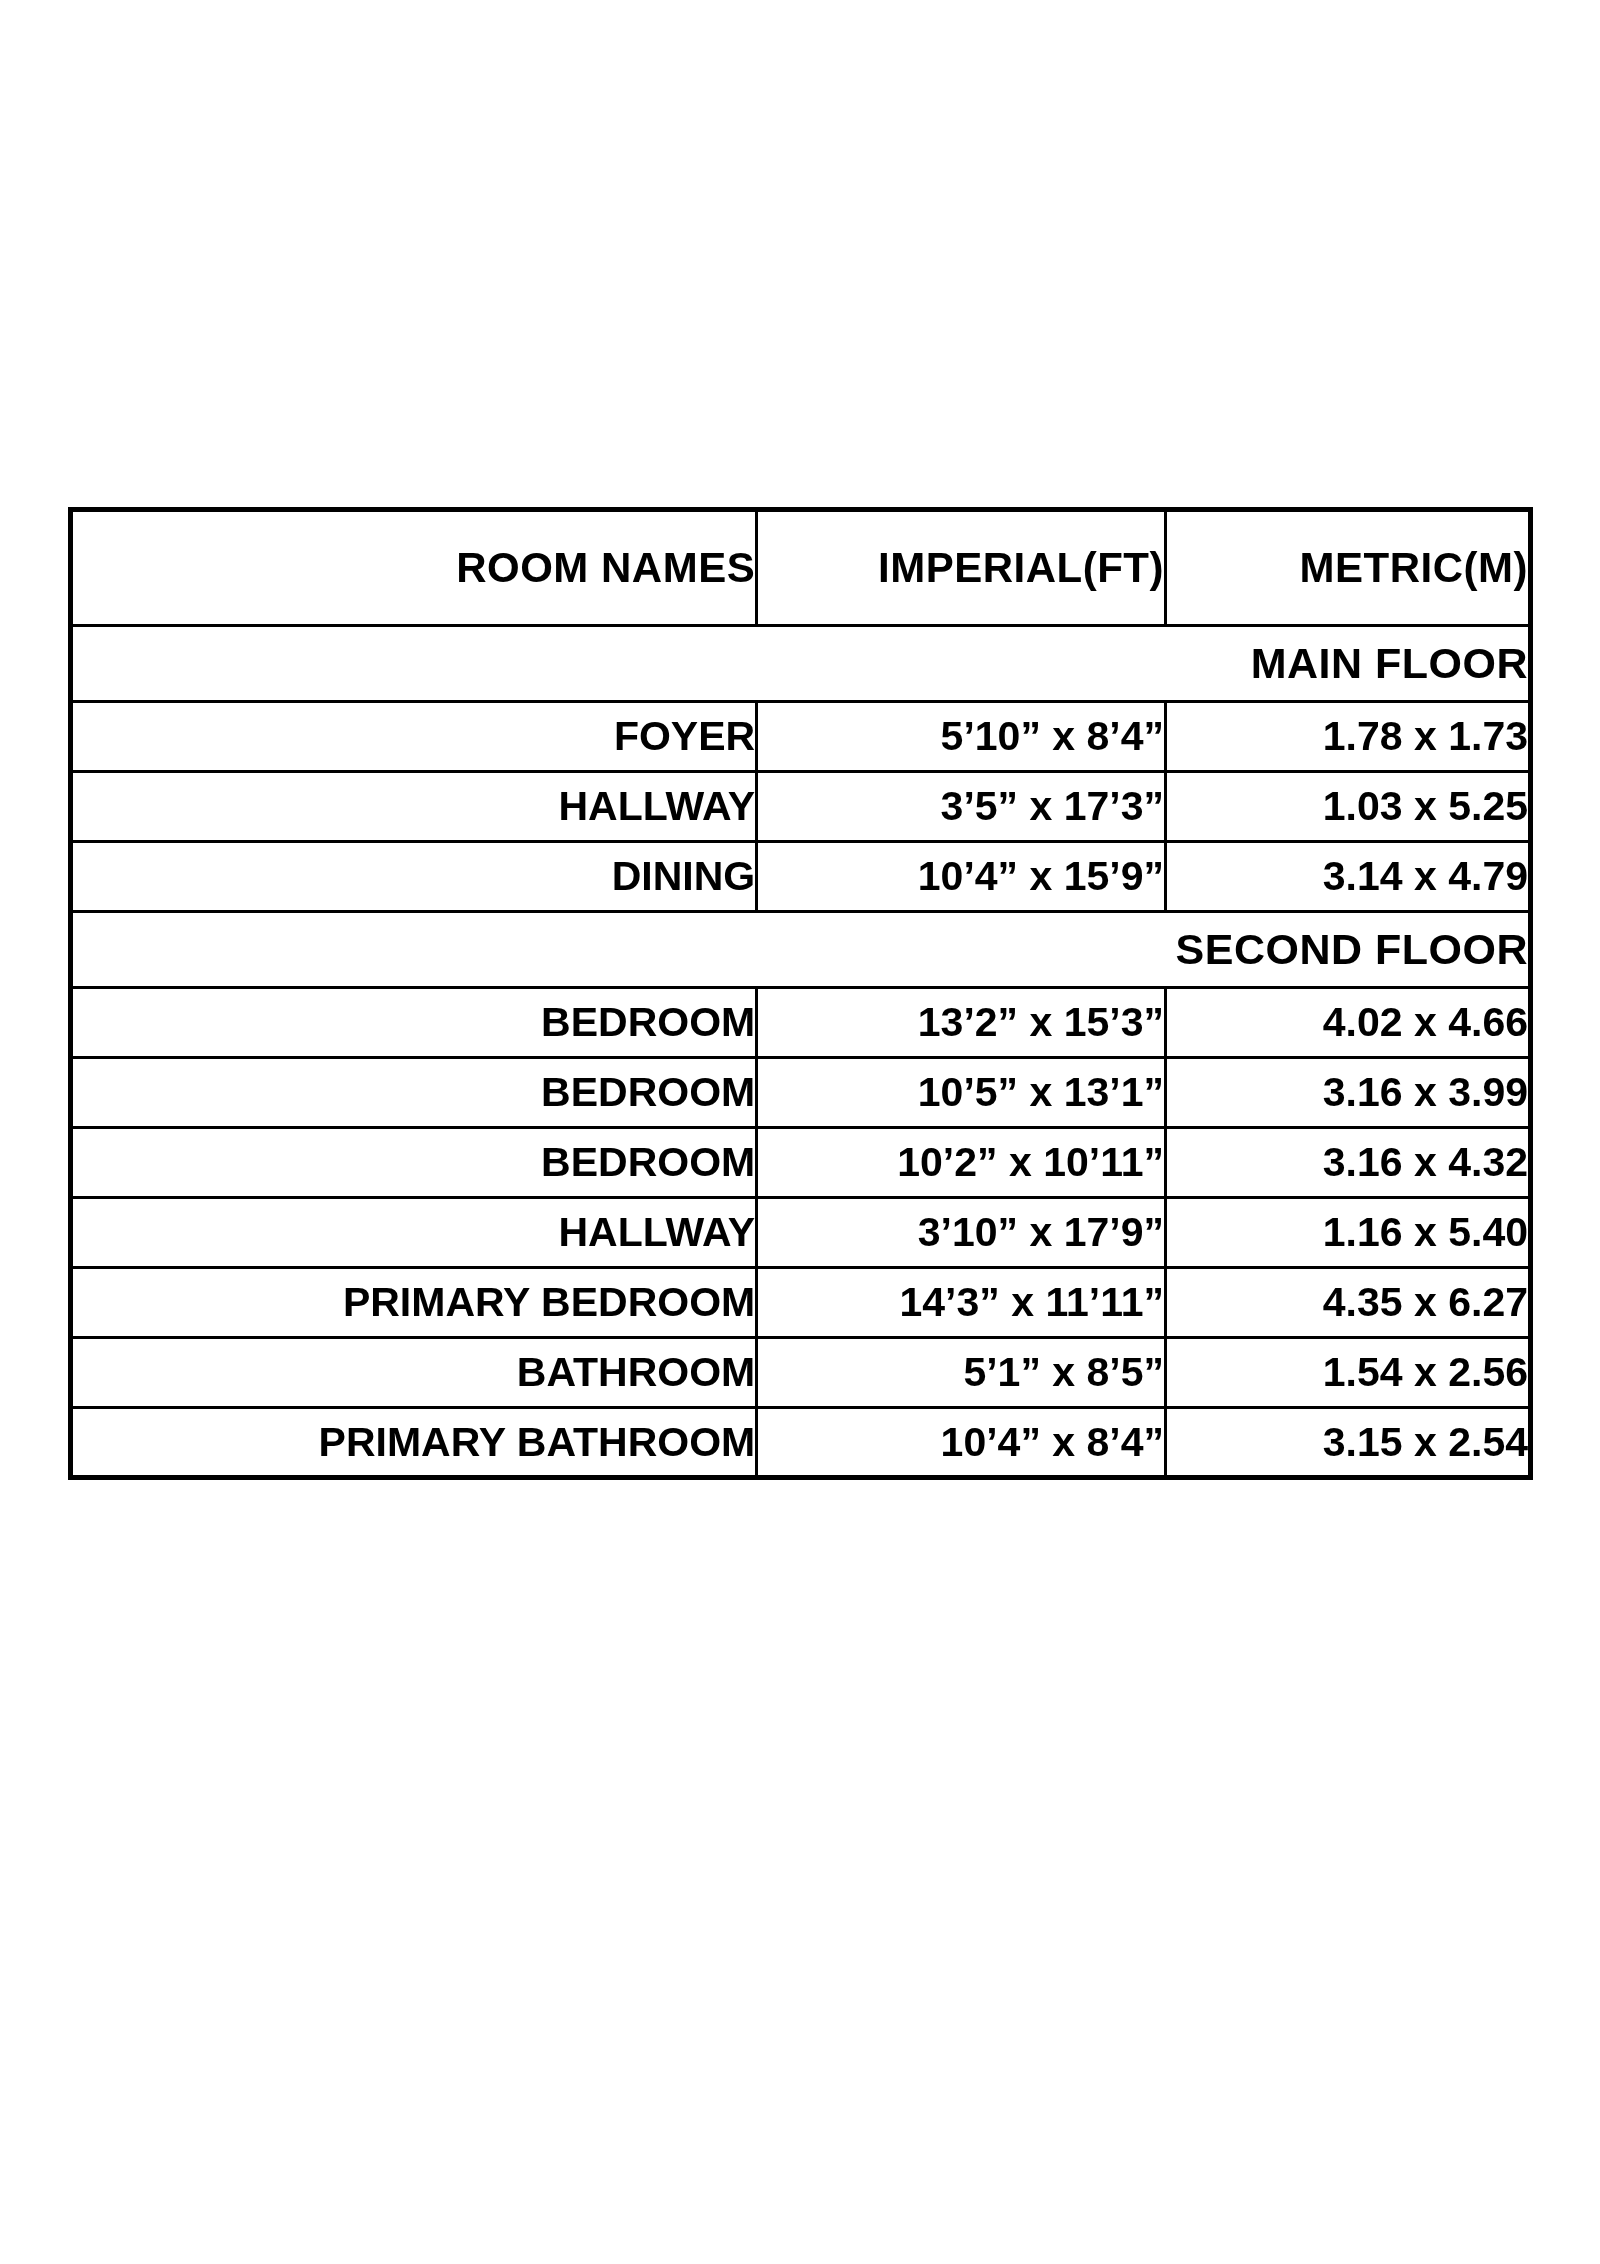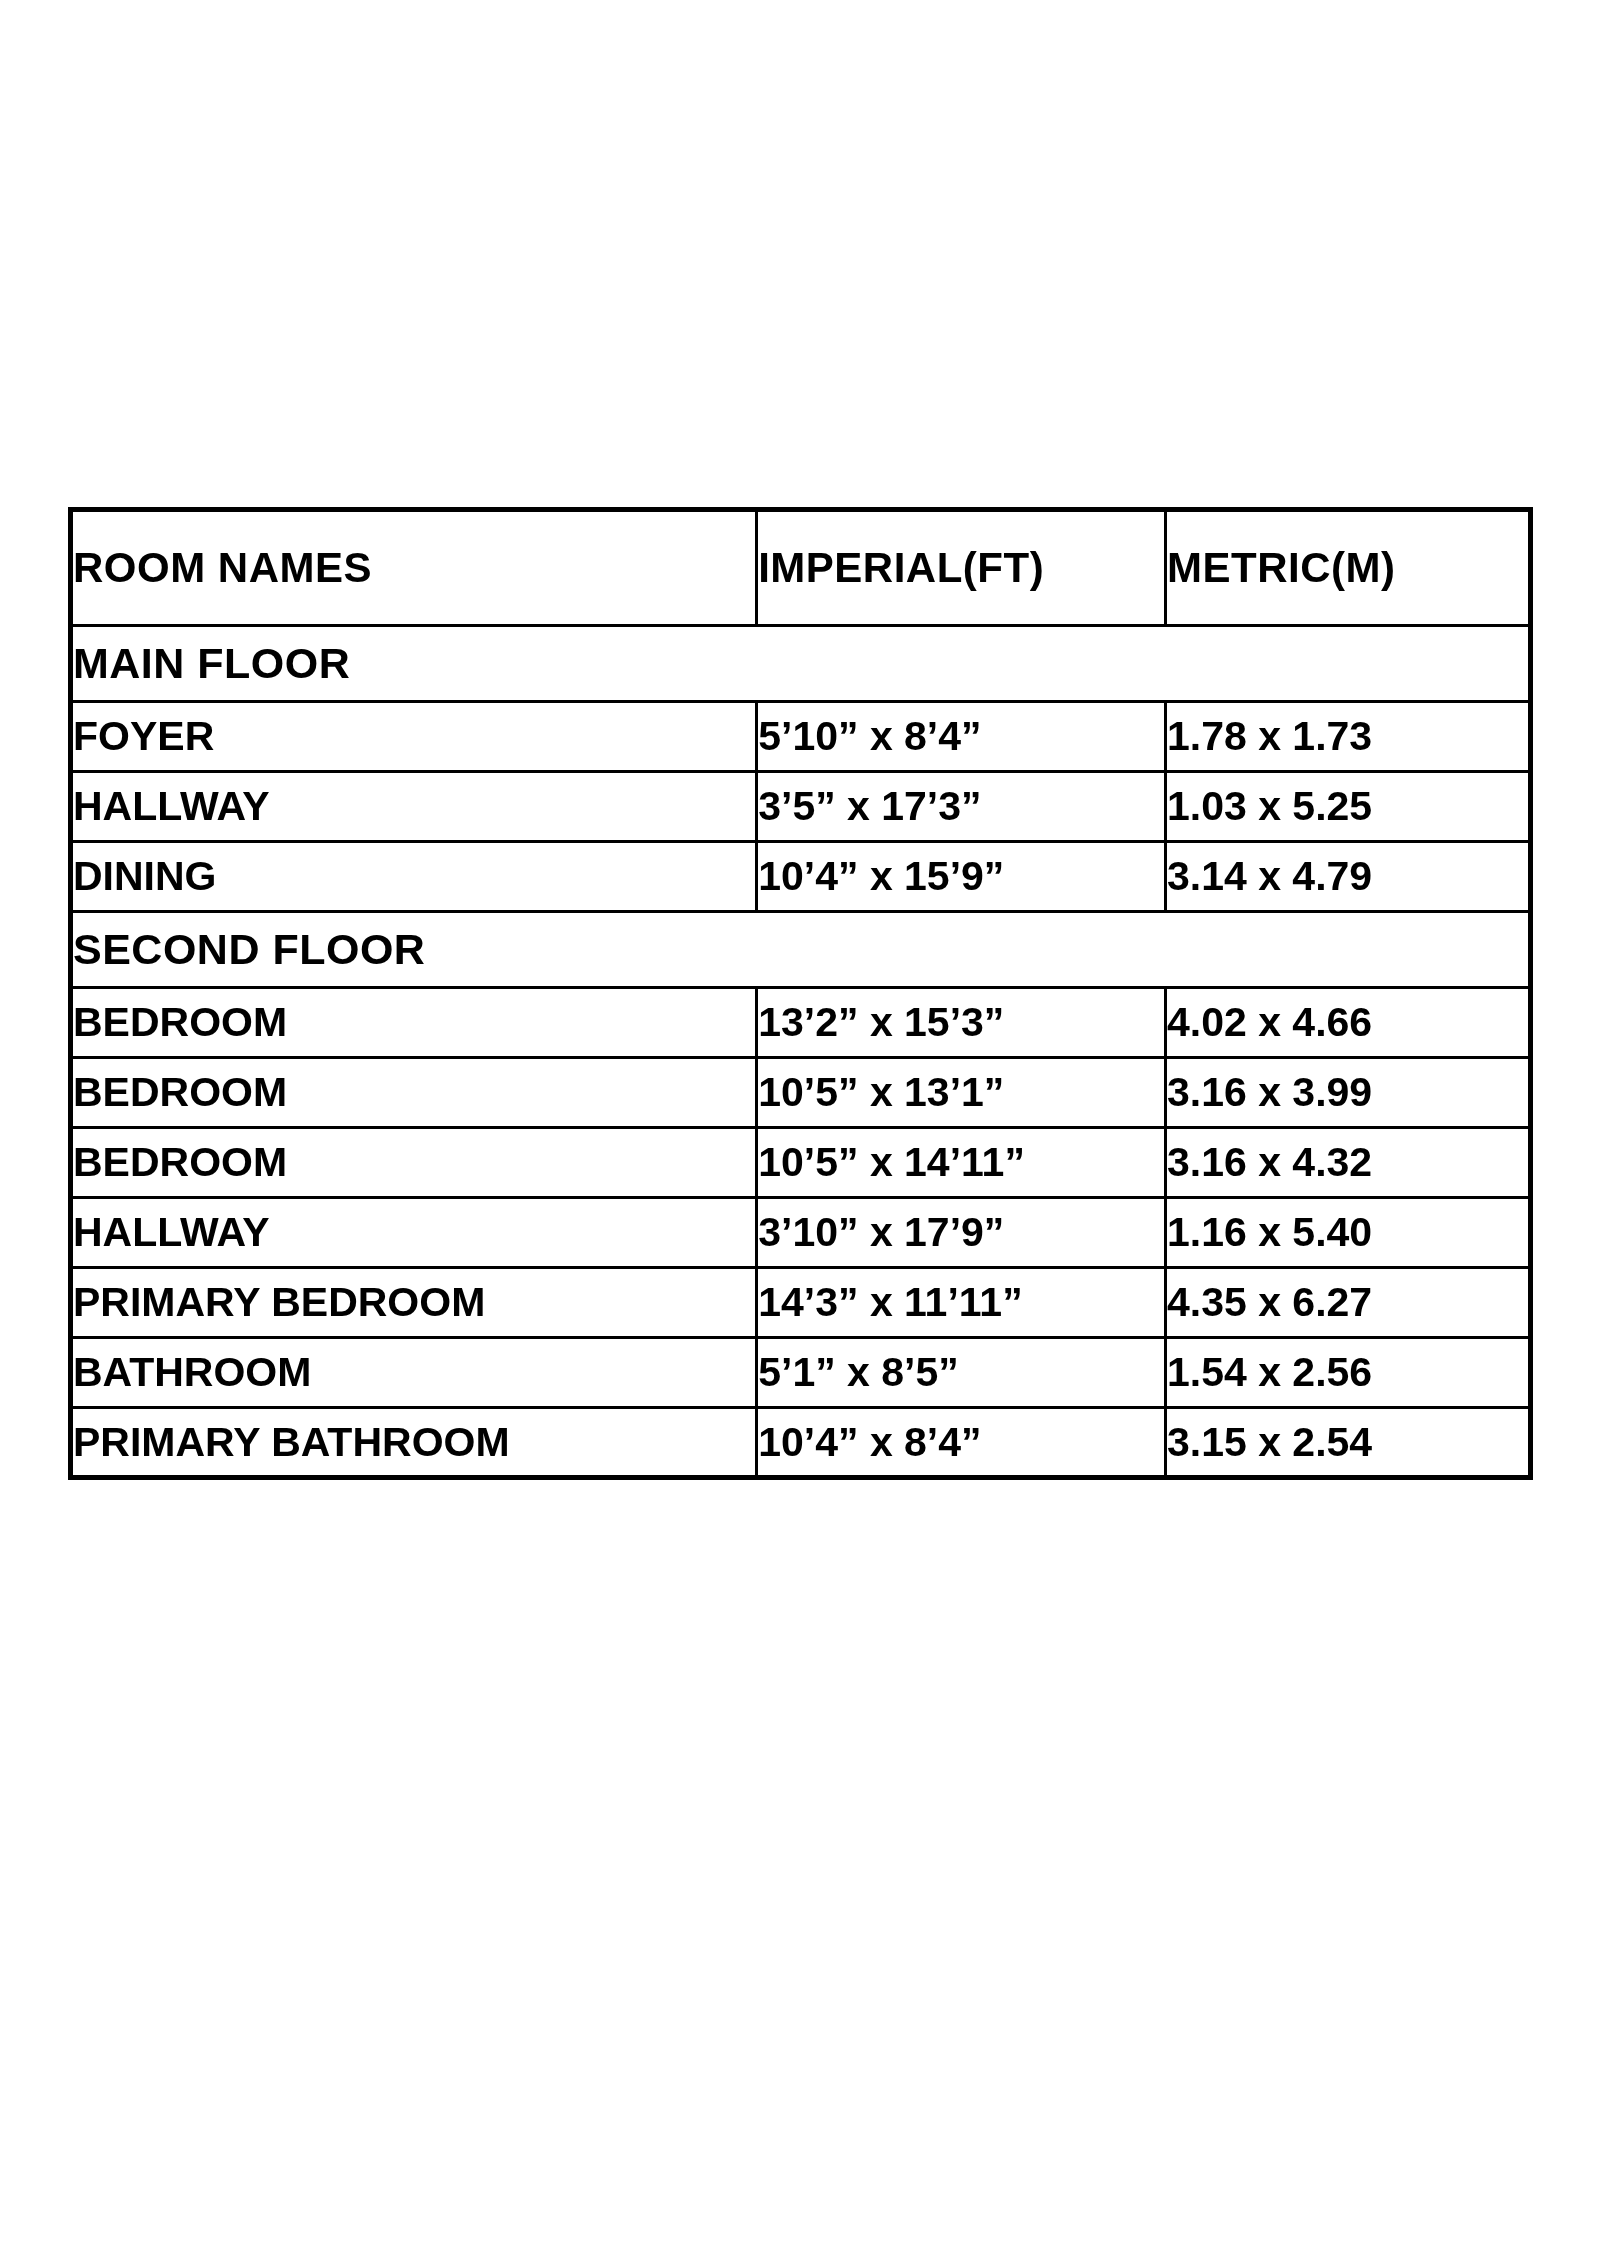--- a/index.html
+++ b/index.html
@@ -25,21 +25,21 @@
     border-collapse: collapse;
     table-layout: fixed;
     border: 5px solid #000000;
   }
   col.col-names  { width: 47%; }
   col.col-imperial { width: 28%; }
   col.col-metric { width: 25%; }
   .room-table th,
   .room-table td {
     border: 3px solid #000000;
-    text-align: left;
+    text-align: right;
     vertical-align: middle;
     padding: 0;
     overflow: hidden;
     white-space: nowrap;
   }
   tr.header-row { height: 116px; }
   tr.header-row th {
     font-size: 42px;
     font-weight: bold;
     letter-spacing: 0.5px;
@@ -103,21 +103,21 @@
         <td>13’2” x 15’3”</td>
         <td>4.02 x 4.66</td>
       </tr>
       <tr class="data-row">
         <td>BEDROOM</td>
         <td>10’5” x 13’1”</td>
         <td>3.16 x 3.99</td>
       </tr>
       <tr class="data-row">
         <td>BEDROOM</td>
-        <td>10’5” x 14’11”</td>
+        <td>10’2” x 10’11”</td>
         <td>3.16 x 4.32</td>
       </tr>
       <tr class="data-row">
         <td>HALLWAY</td>
         <td>3’10” x 17’9”</td>
         <td>1.16 x 5.40</td>
       </tr>
       <tr class="data-row">
         <td>PRIMARY BEDROOM</td>
         <td>14’3” x 11’11”</td>

